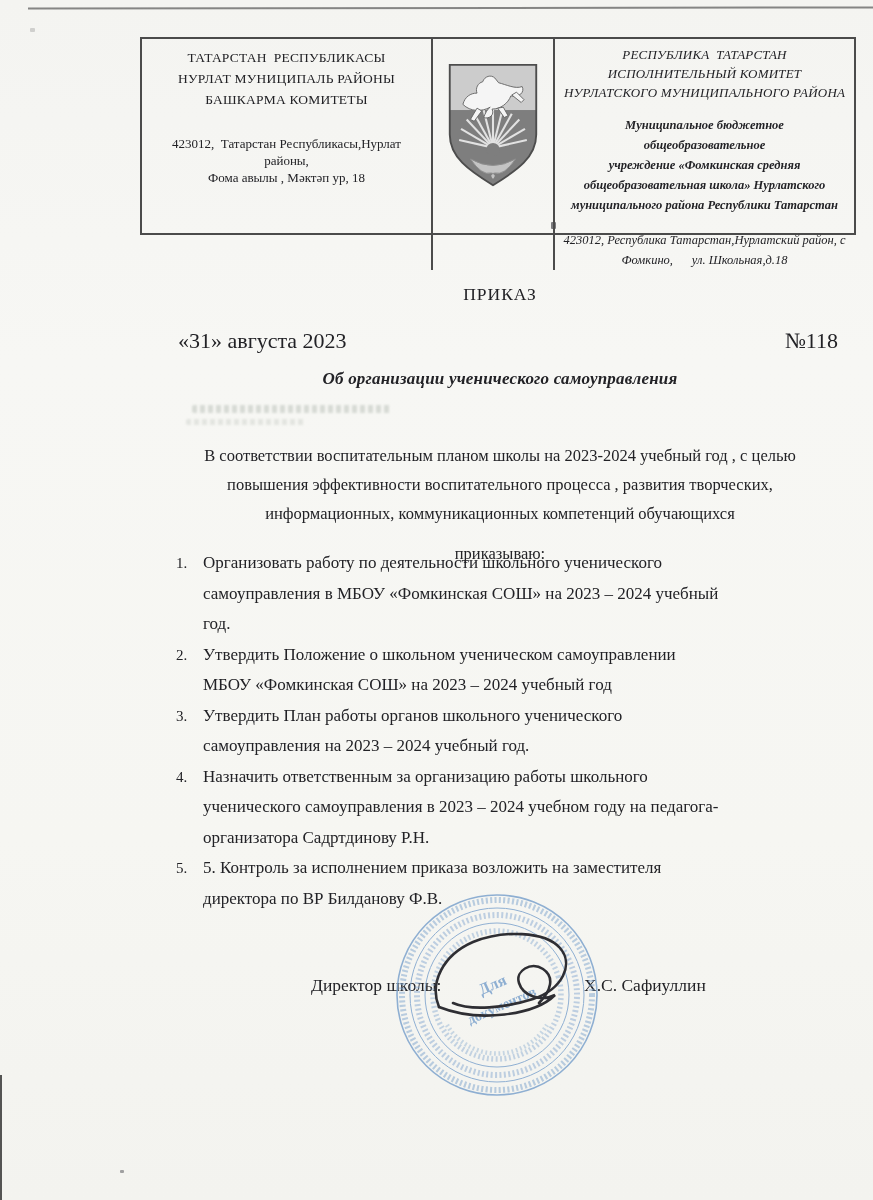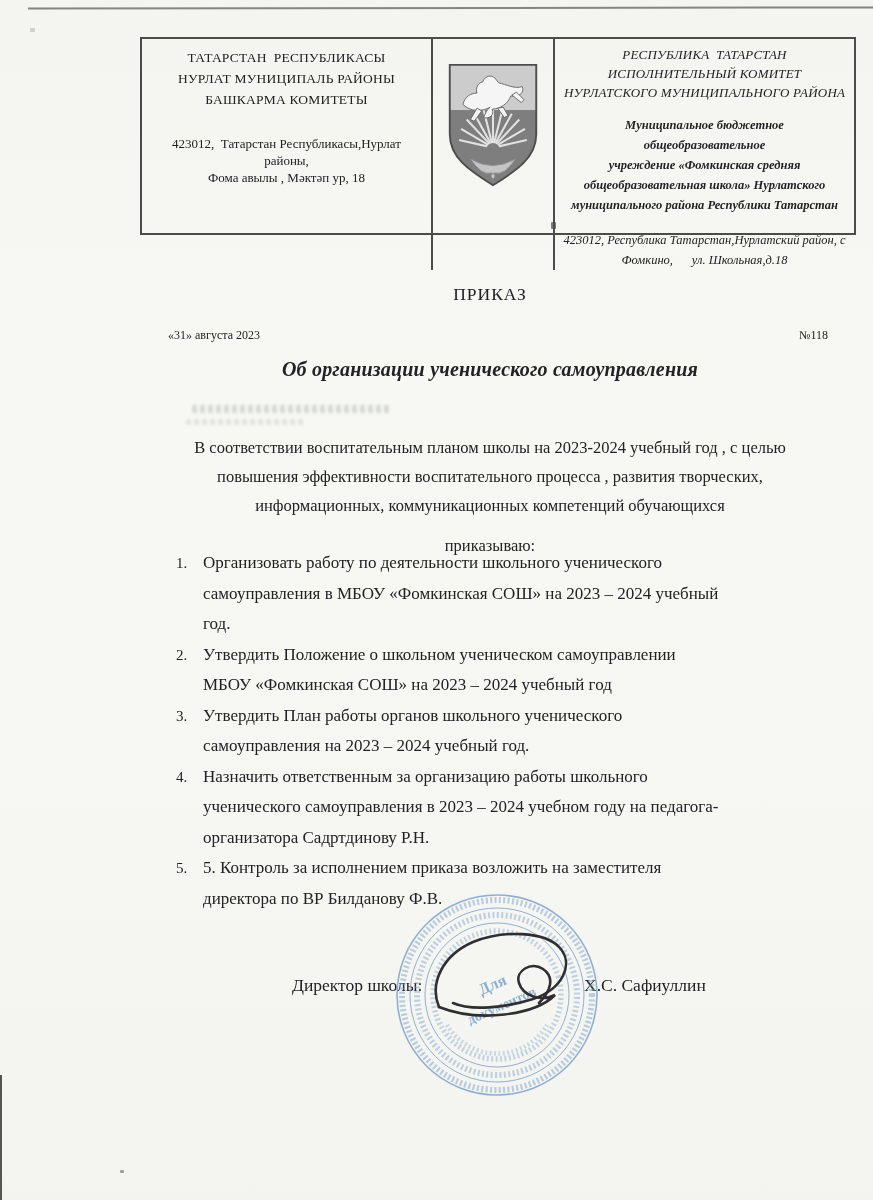--- a/index.html
+++ b/index.html
@@ -26,34 +26,34 @@
   .hdr .c-mid{border-right:2px solid #4b4b4b;display:flex;align-items:flex-start;justify-content:center;padding-top:22px;}
   .hdr .c-right{padding:6px 8px 0 8px;font-style:italic;}
   .org{font-size:13.5px;line-height:21px;text-align:center;white-space:pre-wrap;letter-spacing:.2px;}
   .c-right .org{font-size:13px;line-height:19px;}
   .orgname{font-weight:bold;font-size:13.5px;line-height:21px;text-align:center;white-space:pre-wrap;margin-top:15px;}
   .c-right .orgname{font-size:12.5px;line-height:20px;margin-top:13px;}
   .addr{font-size:13px;line-height:17px;text-align:center;white-space:pre-wrap;margin-top:25px;}
   .c-right .addr{font-size:12.5px;line-height:20px;margin-top:15px;}
 
   
-  .main{position:absolute;left:140px;top:284px;width:700px;text-align:center;}
+  .main{position:absolute;left:150px;top:284px;width:700px;text-align:center;}
   .doc-title{font-size:17.5px;letter-spacing:1px;}
-  .date-row{display:flex;justify-content:space-between;margin-top:23px;padding:0 12px 0 28px;font-size:12px;}
-  .subject{margin-top:15px;font-weight:bold;font-style:italic;font-size:20px;letter-spacing:.2px;text-align:center;}
+  .date-row{display:flex;justify-content:space-between;margin-top:23px;padding:0 12px 0 28px;font-size:22px;}
+  .subject{margin-top:15px;font-weight:bold;font-style:italic;font-size:17px;letter-spacing:.2px;text-align:center;}
   .intro{margin-top:52px;font-size:16.5px;line-height:29px;white-space:pre-line;}
   .decree{margin-top:16px;font-size:16.5px;}
 
   .items{position:absolute;left:176px;top:548px;width:664px;margin:0;padding:0;list-style:none;}
   .items li{display:flex;align-items:flex-start;font-size:17px;line-height:30.5px;margin:0;}
   .items .num{flex:0 0 27px;font-size:15px;text-align:left;}
   .items .txt{flex:1;text-align:left;white-space:pre-line;}
 
   
-  .sig-role{position:absolute;left:292px;top:975px;font-size:17.5px;}
+  .sig-role{position:absolute;left:311px;top:975px;font-size:17.5px;}
   .sig-name{position:absolute;left:584px;top:975px;font-size:17.5px;font-family:Liberation Serif, serif;}
   .stamp{position:absolute;left:387px;top:885px;width:220px;height:220px;}
   .autograph{position:absolute;left:387px;top:885px;width:220px;height:220px;}
 </style>
 </head>
 <body>
 
 <div class="scan-line-top"></div>
 <div class="scan-line-left"></div>
 <div class="speck s1"></div>

